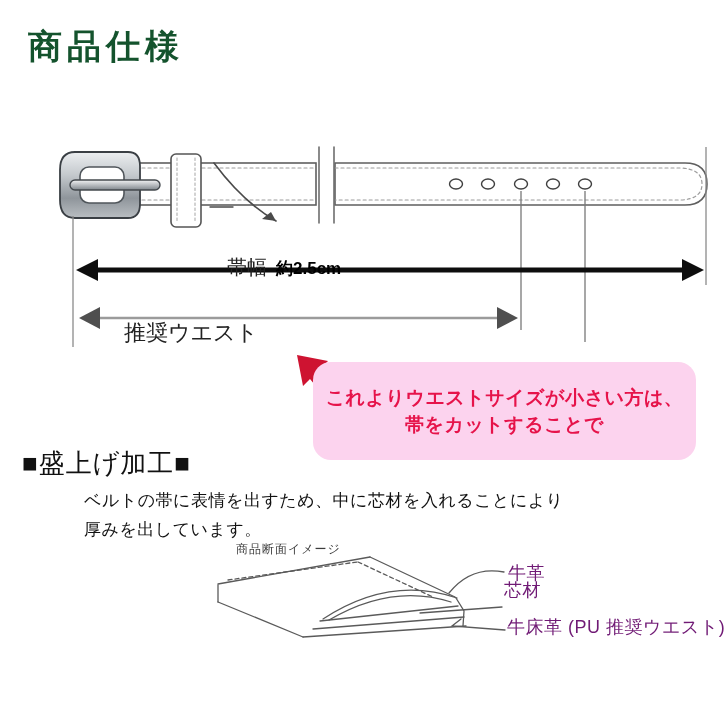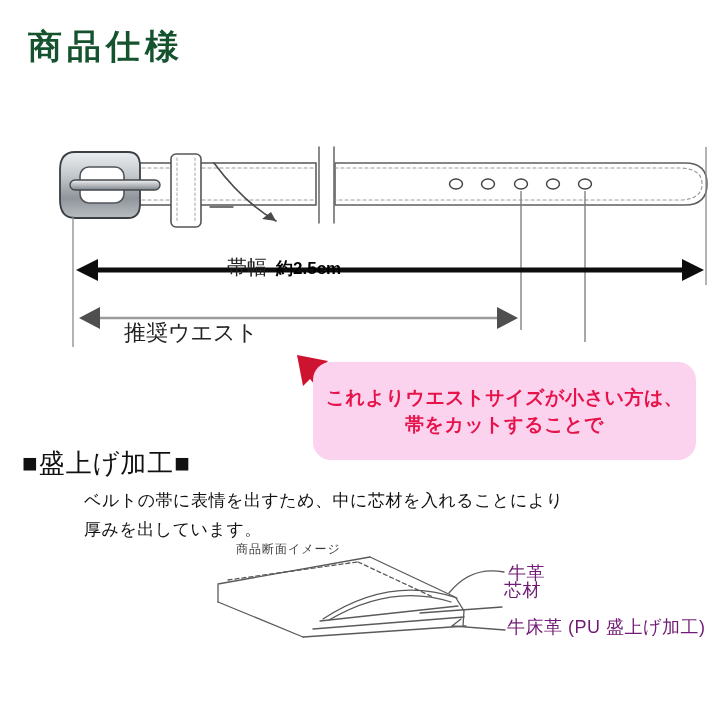--- a/index.html
+++ b/index.html
@@ -157,15 +157,15 @@
 
   <div class="abs section-heading">■盛上げ加工■</div>
   <div class="abs section-desc">
     <div>ベルトの帯に表情を出すため、中に芯材を入れることにより</div>
     <div>厚みを出しています。</div>
   </div>
 
   <div class="abs cross-caption">商品断面イメージ</div>
   <div class="abs layer-label l1">牛革</div>
   <div class="abs layer-label l2">芯材</div>
-  <div class="abs layer-label l3">牛床革 (PU 盛上げ加工)</div>
+  <div class="abs layer-label l3">牛床革 (PU 推奨ウエスト)</div>
 
 </div>
 
 </body></html>

